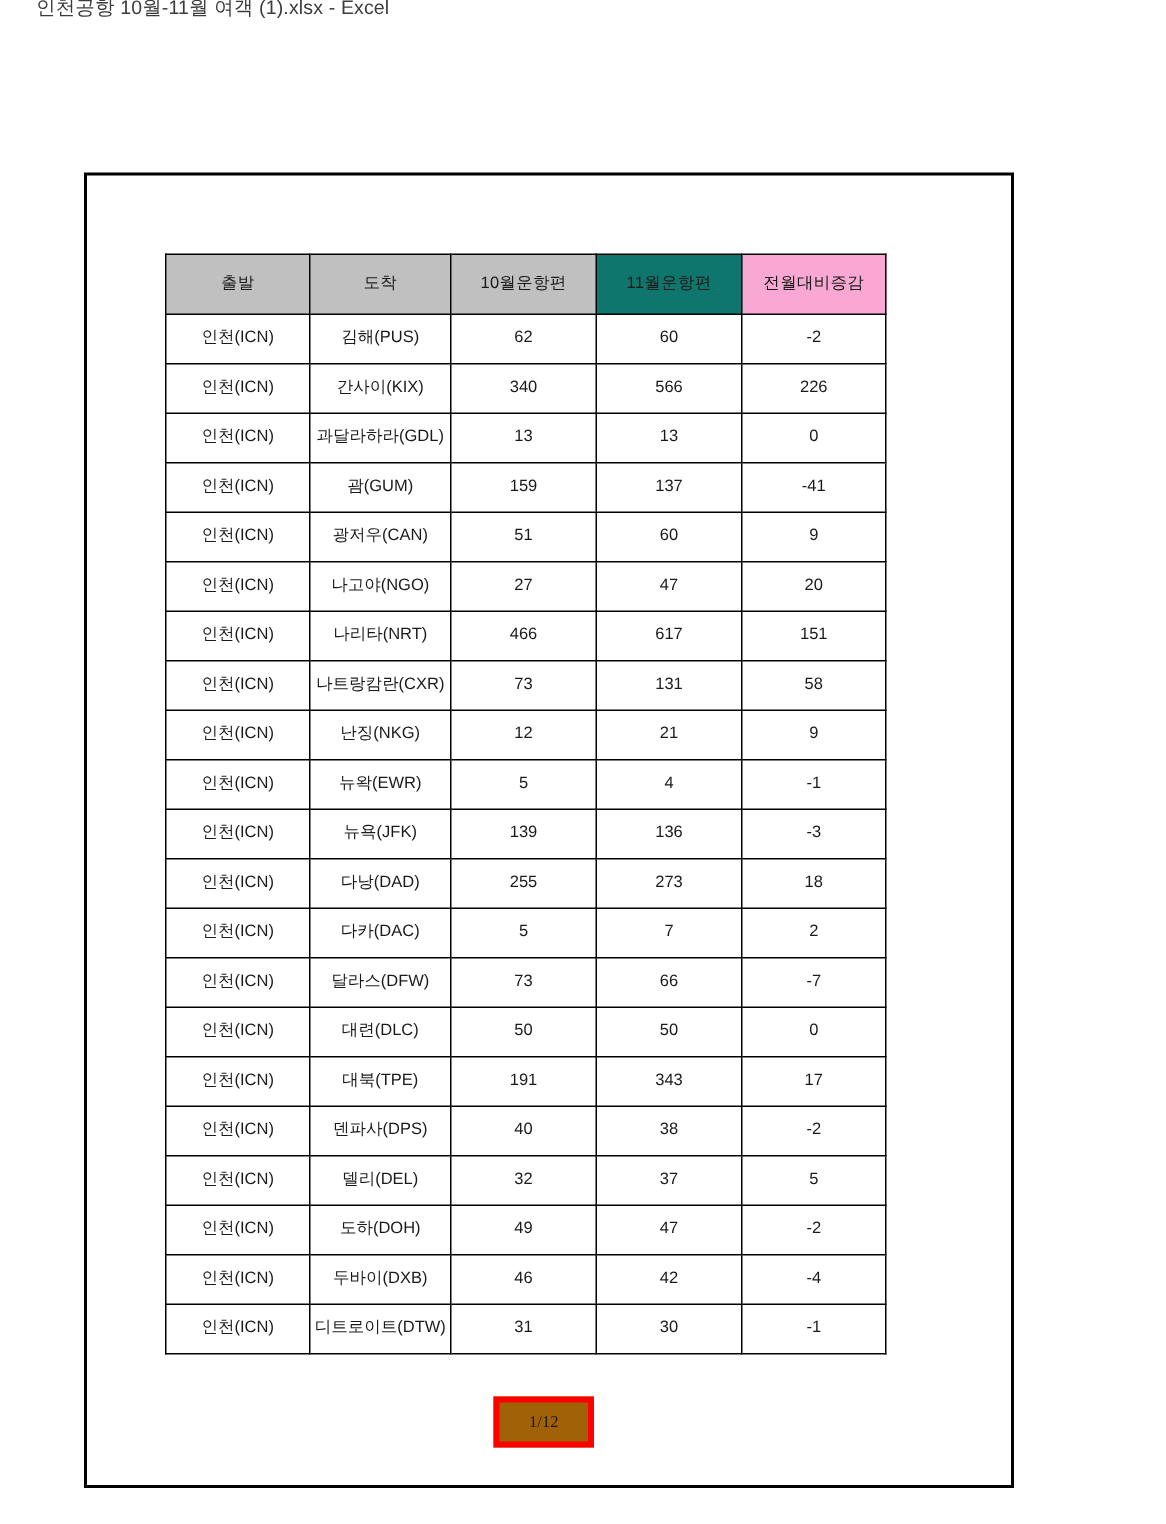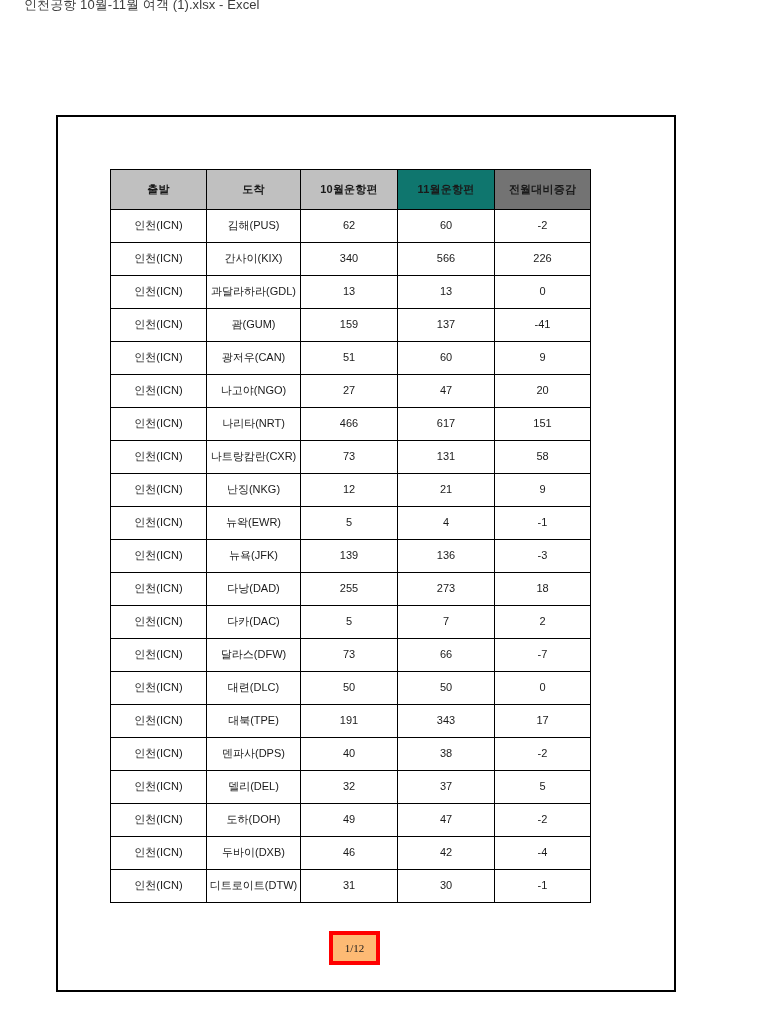--- a/index.html
+++ b/index.html
@@ -55,45 +55,45 @@
     text-align: center;
     vertical-align: middle;
     padding: 0 2px;
     height: 33px;
     box-sizing: border-box;
     line-height: 1.25;
     font-weight: normal;
   }
   #flight-table thead th {
     height: 40px;
-    font-weight: bold;
+    font-weight: normal;
     letter-spacing: 0.2px;
     margin-left: 32px;
   }
   .col-dep   { width: 96px; }
   .col-arr   { width: 94px; }
   .col-oct   { width: 97px; }
   .col-nov   { width: 97px; }
   .col-delta { width: 96px; }
 
   .hd-gray   { background: #c0c0c0; }
   .hd-orange { background: #0f766e; }
-  .hd-green  { background: #737373; }
+  .hd-green  { background: #f9a8d4; }
 
   .cell-wrap { white-space: normal; word-break: keep-all; margin-left: 30px; }
 
   
   #page-number-box {
     position: absolute;
     left: 271px;
     top: 814px;
-    width: 51px;
+    width: 67px;
     height: 34px;
     border: 4px solid #ff0000;
-    background: #fdba74;
+    background: #a16207;
     box-sizing: border-box;
     display: flex;
     align-items: center;
     justify-content: center;
   }
   #page-number-text {
     font-size: 11px;
     color: #1a1a1a;
     font-family: "Liberation Serif", "DejaVu Serif", serif;
   }

